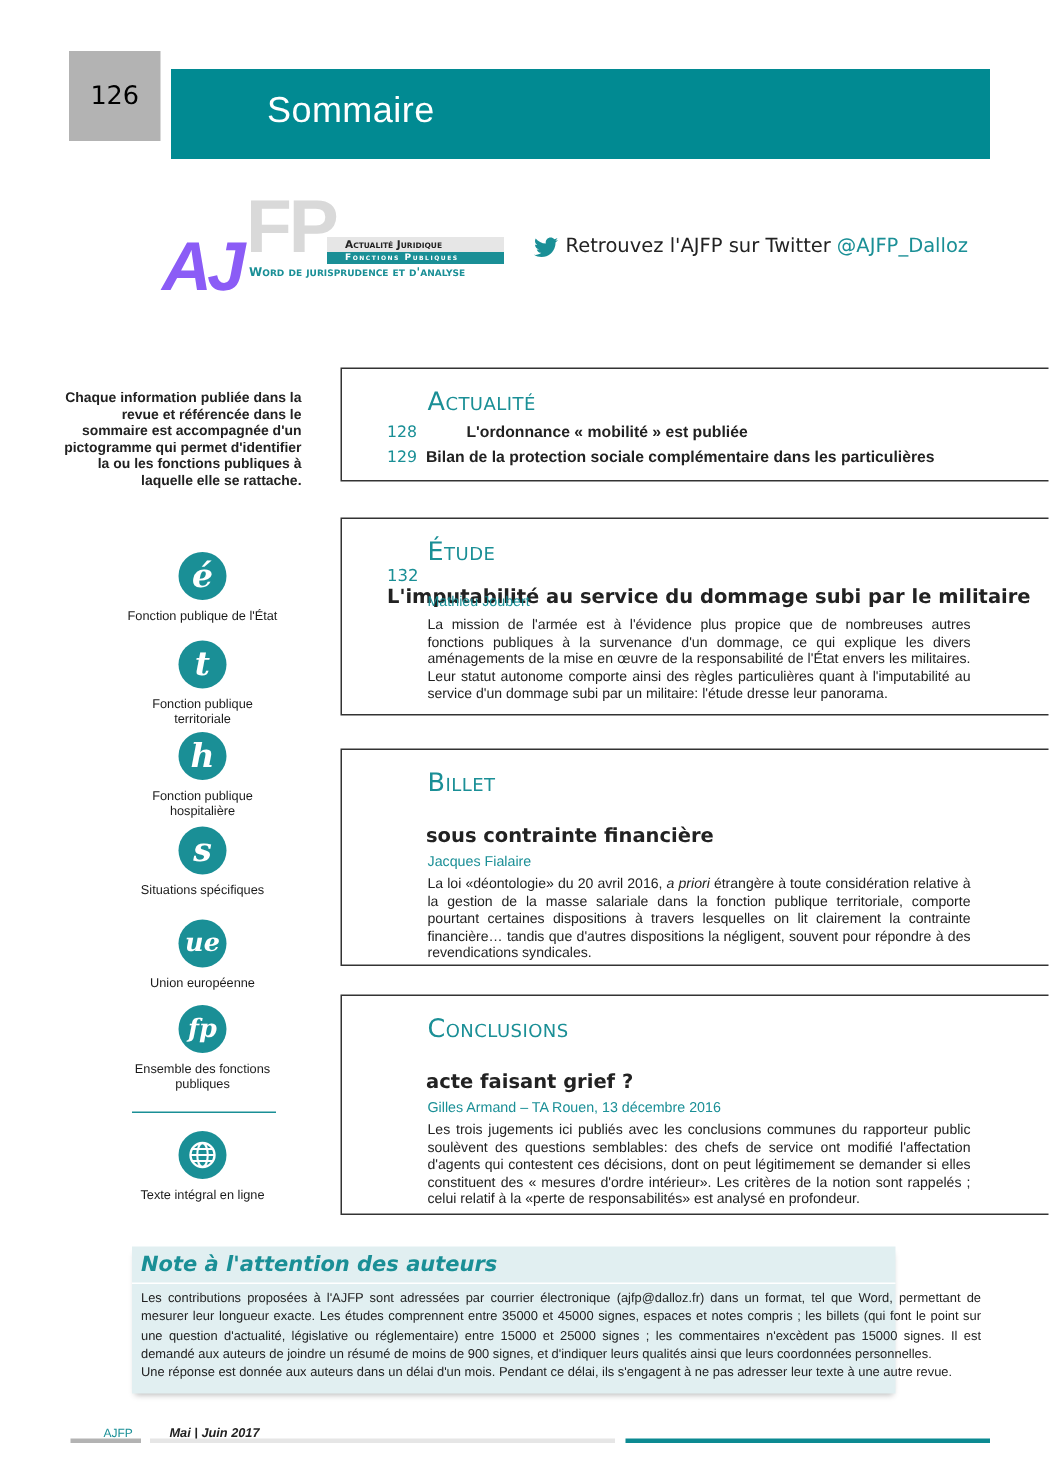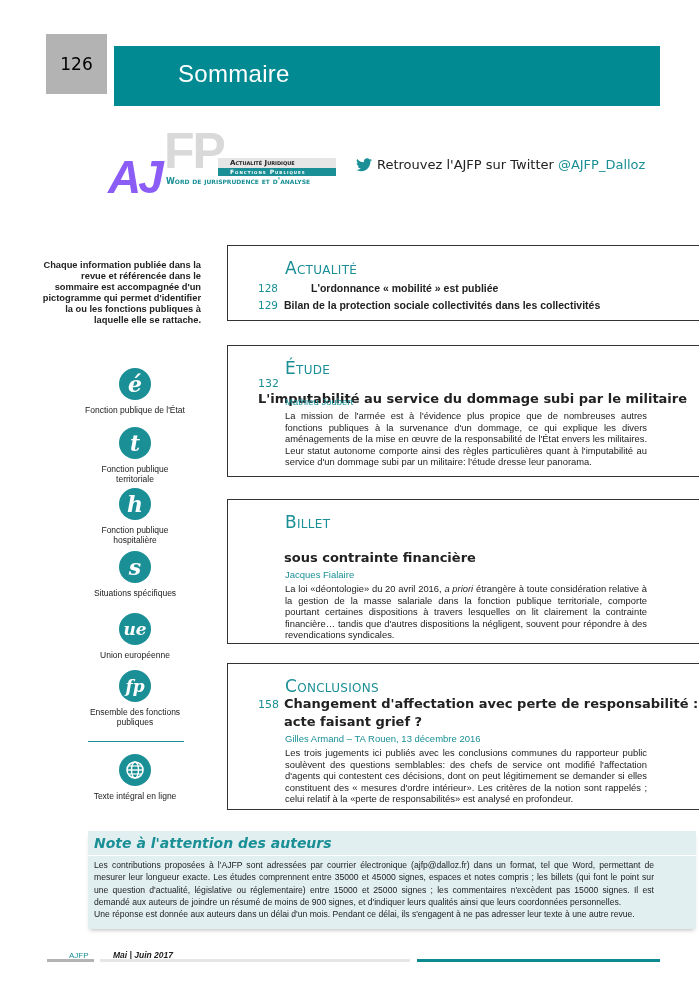--- a/index.html
+++ b/index.html
@@ -50,21 +50,21 @@
     .entry-line .pg { color: #1a8f96; width: 26px; text-align: left; }
     .small .pg, .small .tx { font-size: 10.5px; }
     .small .tx { font-weight: bold; color: #222; font-family: "Liberation Sans", sans-serif; }
     .big .pg { font-size: 11px; }
     .big .tx { font-size: 13px; font-weight: bold; color: #222; line-height: 17px; font-family: "DejaVu Sans", sans-serif; }
     .author { position: absolute; left: 57px; font-size: 9.5px; color: #1a8f96; font-family: "Liberation Sans", sans-serif; }
     .abstract { position: absolute; left: 57px; width: 362px; font-size: 9.4px; line-height: 11.5px; text-align: justify;
       color: #222; font-family: "Liberation Sans", sans-serif; }
 
     
-    .note { left: 88px; top: 831px; width: 608px; height: 98px; background: #e1eff1; box-shadow: 0 3px 4px -2px #bbb; }
+    .note { left: 88px; top: 831px; width: 509px; height: 98px; background: #e1eff1; box-shadow: 0 3px 4px -2px #bbb; }
     .note .h { position: absolute; left: 6px; top: 4px; font-size: 14px; font-style: italic; font-weight: bold; color: #1a8f96; font-family: "DejaVu Sans", sans-serif; }
     .note .sep { position: absolute; left: 0; top: 24px; width: 100%; height: 1px; background: #fff; }
     .note .body { position: absolute; left: 6px; top: 28px; width: 560px; font-size: 8.6px; line-height: 12.3px; color: #222;
       text-align: justify; font-family: "Liberation Sans", sans-serif; }
     .note .body p { margin: 0; }
 
     
     .foot-brand { left: 69px; top: 951px; font-size: 8px; color: #1a8f96; font-family: "Liberation Sans", sans-serif; }
     .foot-issue { left: 113px; top: 950px; font-size: 8.5px; font-style: italic; font-weight: bold; color: #222; font-family: "Liberation Sans", sans-serif; }
     .foot-line1 { left: 47px; top: 959px; width: 47px; height: 3px; background: #b3b3b3; }
@@ -136,21 +136,21 @@
 </div>
 
 <div class="abs box" style="top:245px; height:76px;">
   <div class="sec" style="top:12px;">Actualité</div>
   <div class="entry-line small" style="top:36px;gap:27px;">
     <span class="pg">128</span>
     <span class="tx">L'ordonnance « mobilité » est publiée</span>
   </div>
   <div class="entry-line small" style="top:53px;">
     <span class="pg">129</span>
-    <span class="tx">Bilan de la protection sociale collectivités dans les collectivités</span>
+    <span class="tx">Bilan de la protection sociale complémentaire dans les particulières</span>
   </div>
 </div>
 
 <div class="abs box" style="top:345px; height:132px;">
   <div class="sec" style="top:12px;">Étude</div>
   <div class="entry-line big" style="top:31px;flex-direction:column;">
     <span class="pg">132</span>
     <span class="tx">L'imputabilité au service du dommage subi par le militaire</span>
   </div>
   <div class="author" style="top:50px;">Mathieu Joubert</div>
@@ -161,24 +161,20 @@
   <div class="sec" style="top:12px;">Billet</div>
   <div class="entry-line big" style="top:49px; left:56px;">
     <span class="tx">sous contrainte financière</span>
   </div>
   <div class="author" style="top:69px;">Jacques Fialaire</div>
   <div class="abstract" style="top:83px;"><span>La loi «déontologie» du 20 avril 2016, </span><i>a priori</i><span> étrangère à toute considération relative à la gestion de la masse salariale dans la fonction publique territoriale, comporte pourtant certaines dispositions à travers lesquelles on lit clairement la contrainte financière… tandis que d'autres dispositions la négligent, souvent pour répondre à des revendications syndicales.</span></div>
 </div>
 
 <div class="abs box" style="top:663px; height:147px;">
   <div class="sec" style="top:12px;">Conclusions</div>
-  <div class="entry-line big" style="top:31px;">
-    <span class="pg">158</span>
-    <span class="tx">Changement d'affectation avec perte de responsabilité :</span>
-  </div>
   <div class="entry-line big" style="top:49px; left:56px;">
     <span class="tx">acte faisant grief ?</span>
   </div>
   <div class="author" style="top:69px;">Gilles Armand – TA Rouen, 13 décembre 2016</div>
   <div class="abstract" style="top:83px;">Les trois jugements ici publiés avec les conclusions communes du rapporteur public soulèvent des questions semblables: des chefs de service ont modifié l'affectation d'agents qui contestent ces décisions, dont on peut légitimement se demander si elles constituent des « mesures d'ordre intérieur». Les critères de la notion sont rappelés ; celui relatif à la «perte de responsabilités» est analysé en profondeur.</div>
 </div>
 
 <div class="abs note">
   <div class="h">Note à l'attention des auteurs</div>
   <div class="sep"></div>

